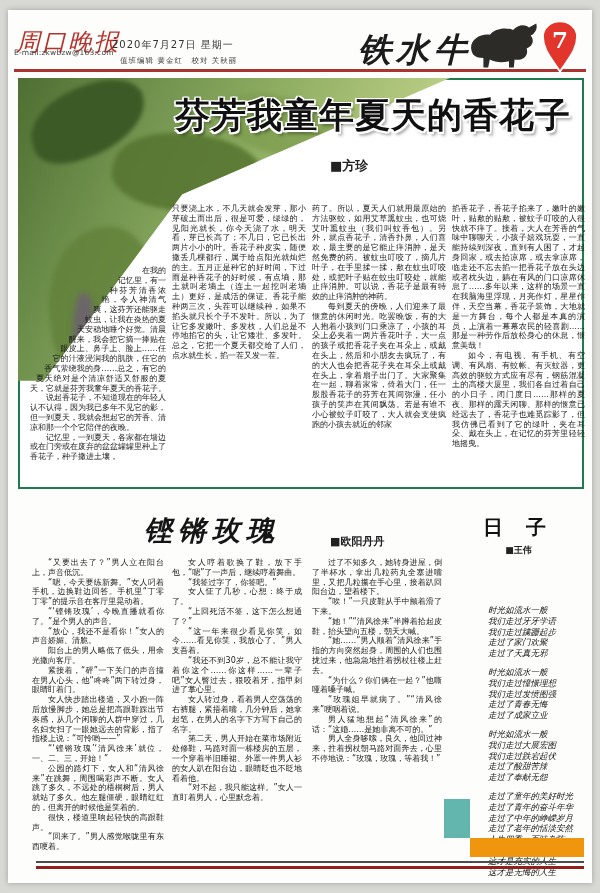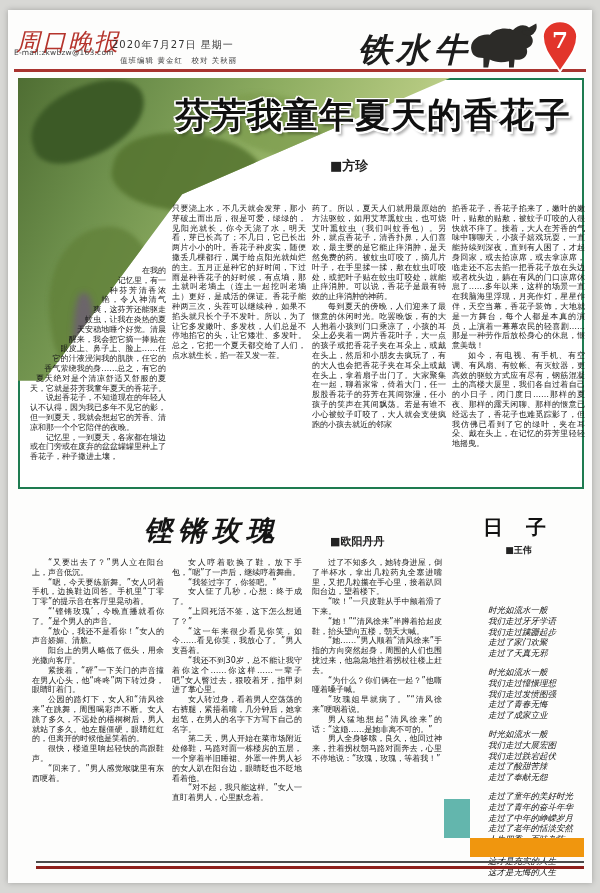--- a/index.html
+++ b/index.html
@@ -156,20 +156,22 @@
 <div class="second-title">铿锵玫瑰</div>
 <div class="second-author">■欧阳丹丹</div>
 
 <div class="col s-col1">
     <p>“又要出去了？”男人立在阳台上，声音低沉。</p>
     <p>“嗯，今天要练新舞。”女人叼着手机，边换鞋边回答。手机里“丁零丁零”的提示音在客厅里晃动着。</p>
     <p>“‘铿锵玫瑰’，今晚直播就看你了。”是个男人的声音。</p>
     <p>“放心，我还不是看你！”女人的声音娇媚、清脆。</p>
     <p>阳台上的男人略低了低头，用余光撒向客厅。</p>
     <p>紧接着，“砰”一下关门的声音撞在男人心头，他“咚咚”两下转过身，眼睛盯着门。</p>
+    <p>女人快步踏出楼道，又小跑一阵后放慢脚步，她总是把高跟鞋踩出节奏感，从几个闲聊的人群中穿过，几名妇女扫了一眼她远去的背影，指了指楼上说：“可怜哟——”</p>
+    <p>“‘铿锵玫瑰’‘清风徐来’就位，一、二、三，开始！”</p>
     <p>公园的路灯下，女人和“清风徐来”在跳舞，周围喝彩声不断。女人跳了多久，不远处的梧桐树后，男人就站了多久。他左腿僵硬，眼睛红红的，但离开的时候他是笑着的。</p>
     <p>很快，楼道里响起轻快的高跟鞋声。</p>
     <p>“回来了。”男人感觉喉咙里有东西哽着。</p>
   </div>
 <div class="col s-col2">
     <p>女人哼着歌换了鞋，放下手包，“嗯”了一声后，继续哼着舞曲。</p>
     <p>“我签过字了，你签吧。”</p>
     <p>女人怔了几秒，心想：终于成了。</p>
     <p>“上回死活不签，这下怎么想通了？”</p>
     <p>“这一年来很少看见你笑，如今……看见你笑，我放心了。”男人支吾着。</p>

